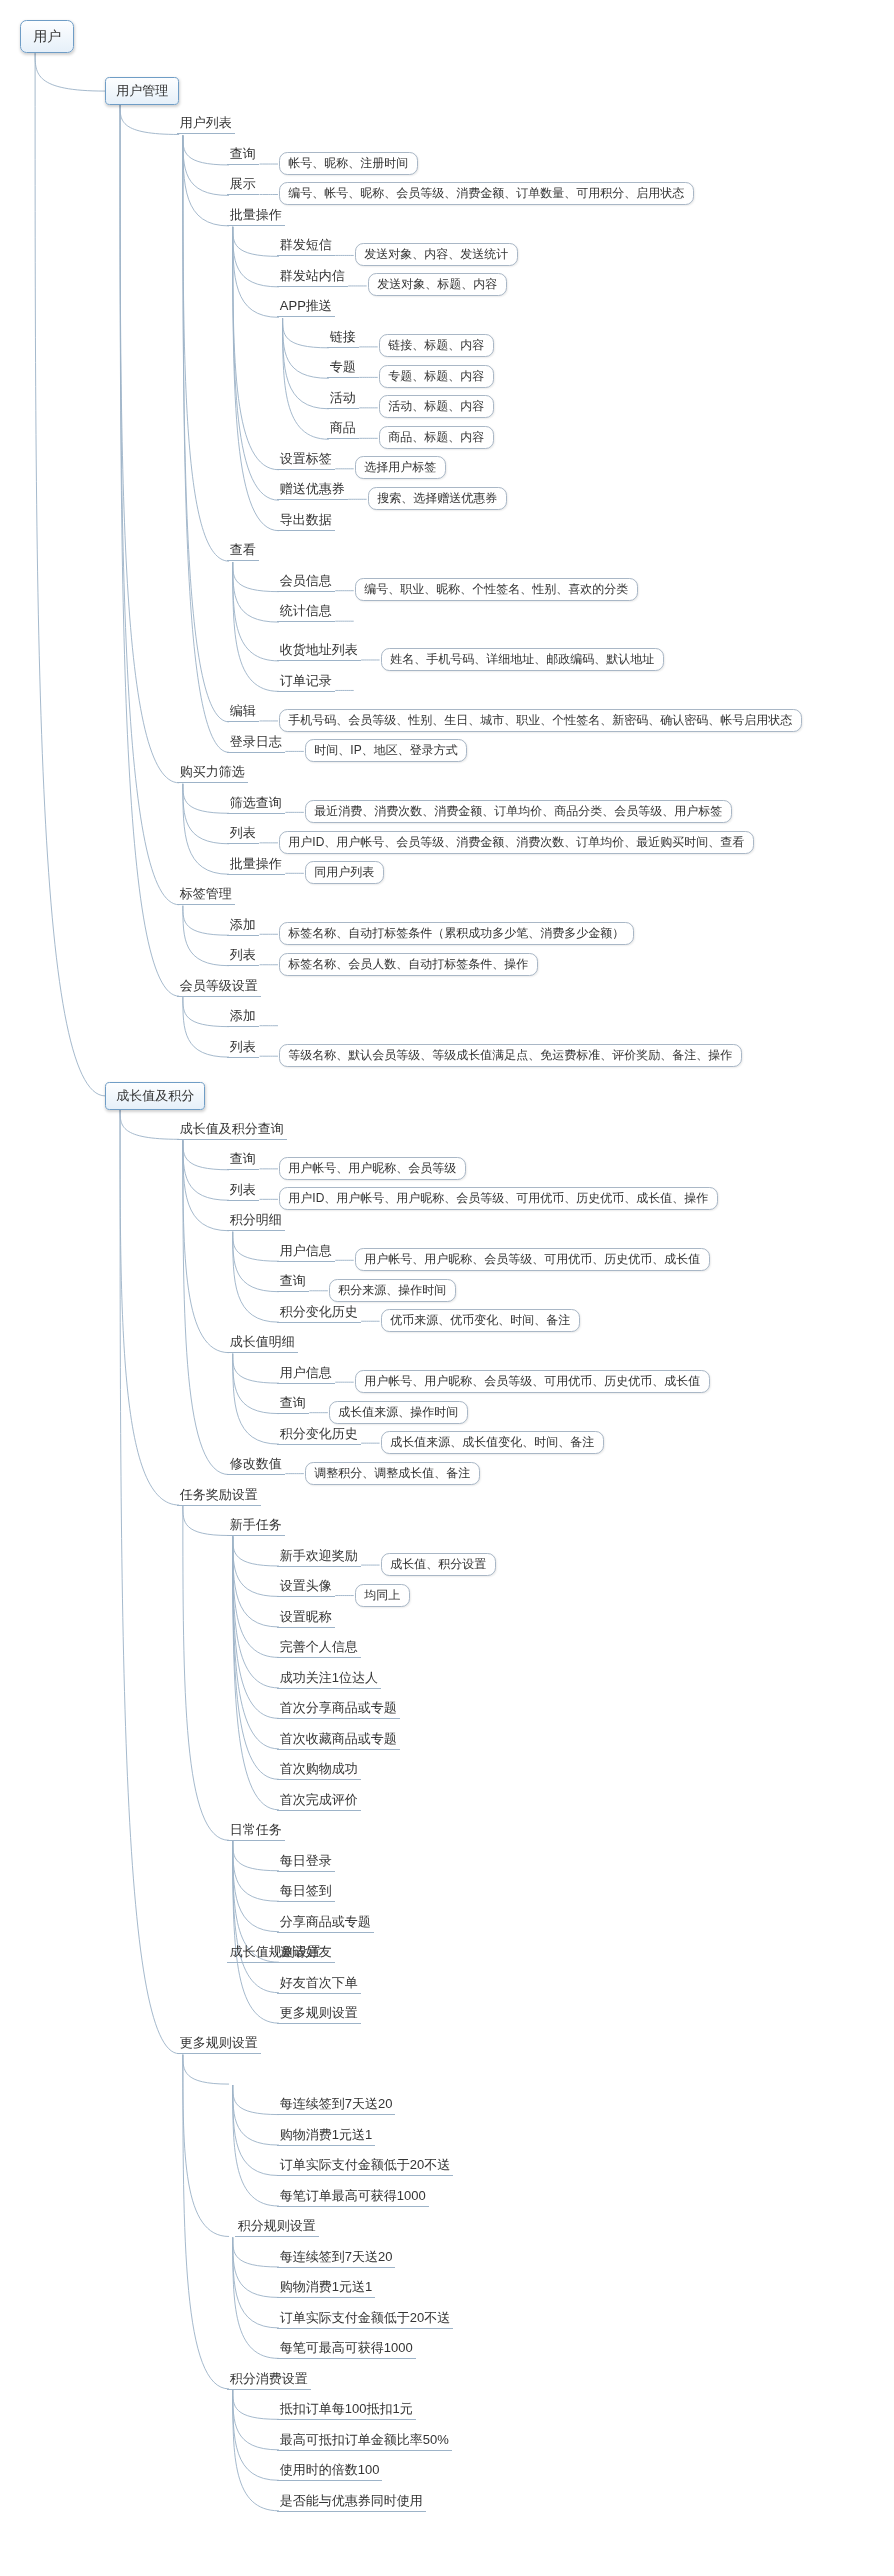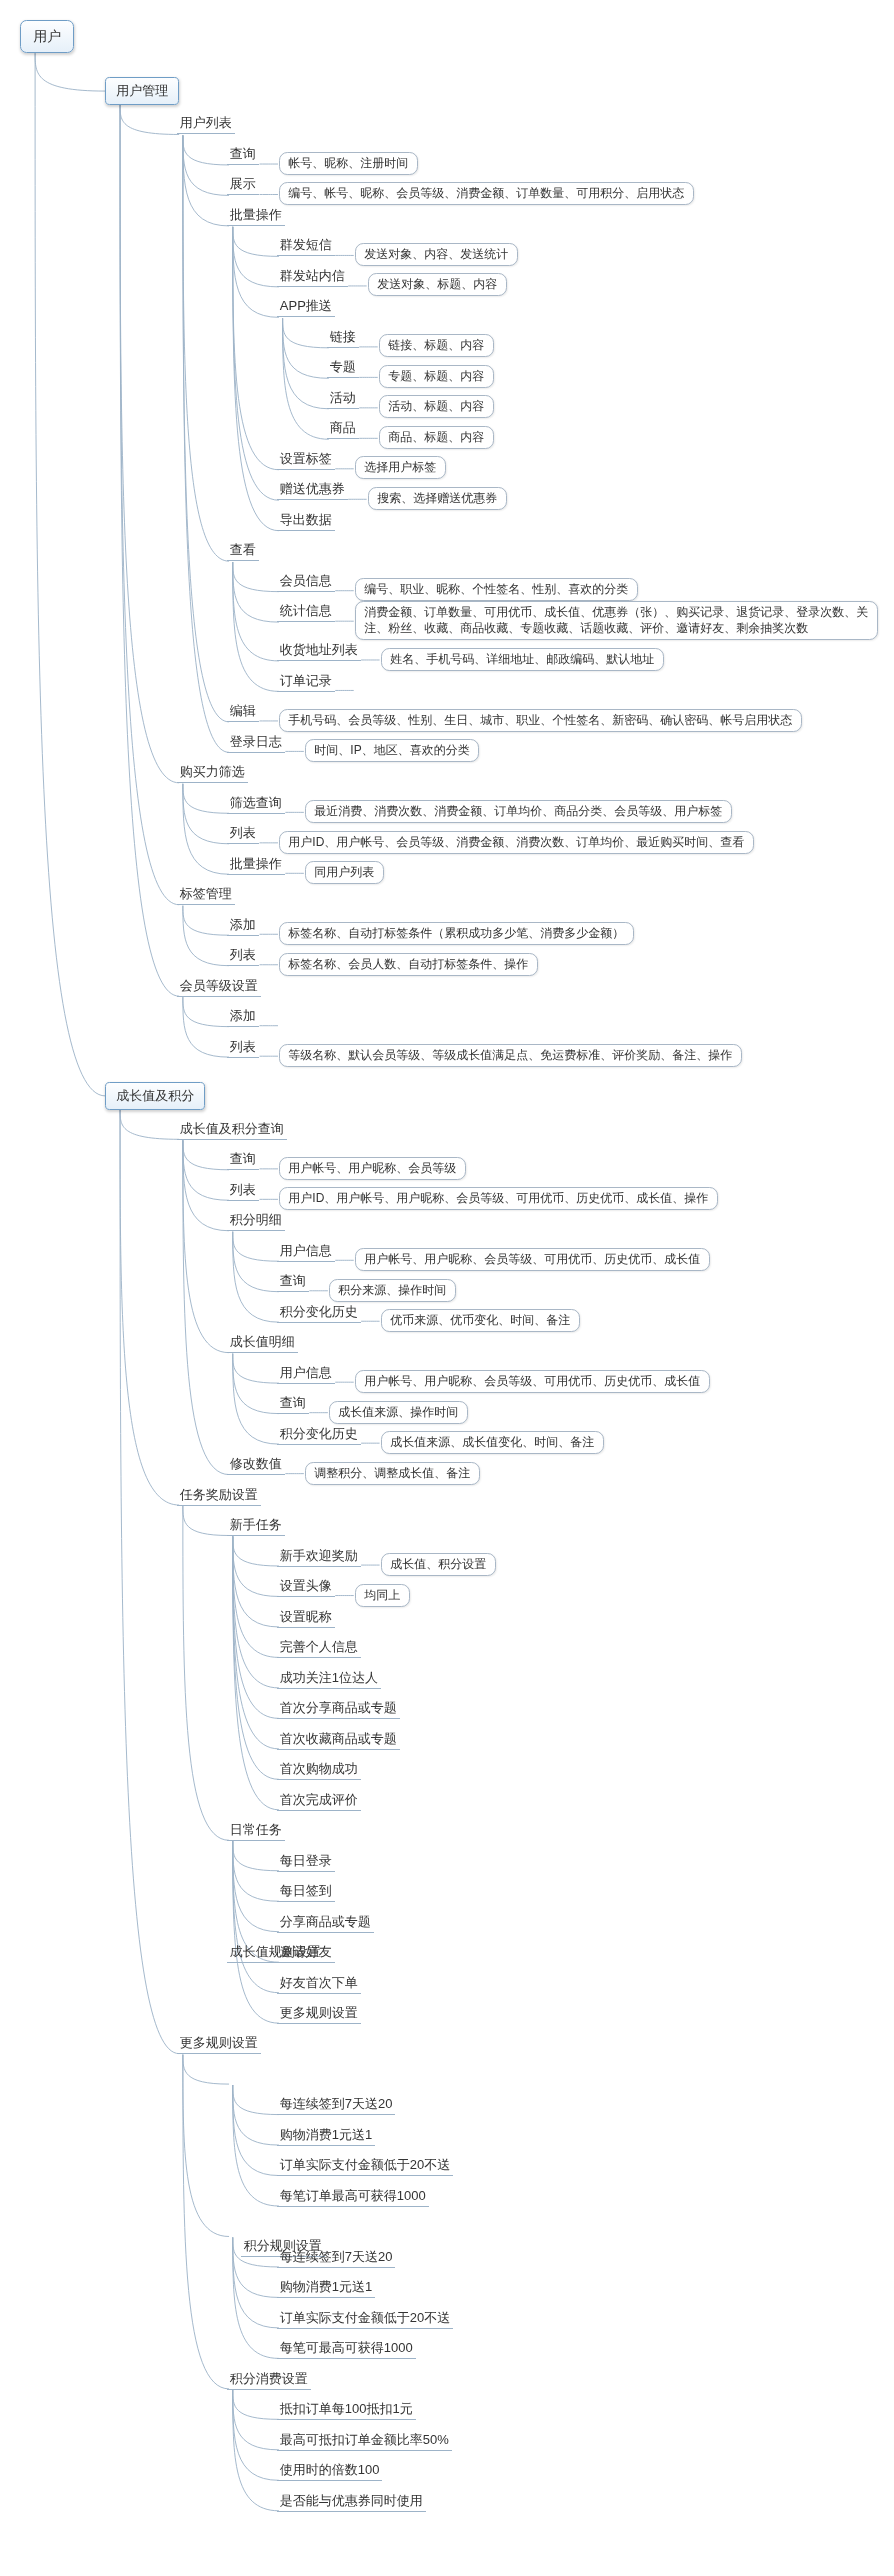--- a/index.html
+++ b/index.html
@@ -170,28 +170,27 @@
     <div class="node detail" style="left: 379px; max-width: 499px; top: 426px;">商品、标题、内容</div>
     <div class="node branch" style="left: 277px; top: 451px;">设置标签</div>
     <div class="node detail" style="left: 355px; max-width: 523px; top: 456px;">选择用户标签</div>
     <div class="node branch" style="left: 277px; top: 481px;">赠送优惠券</div>
     <div class="node detail" style="left: 368px; max-width: 510px; top: 487px;">搜索、选择赠送优惠券</div>
     <div class="node branch" style="left: 277px; top: 512px;">导出数据</div>
     <div class="node branch" style="left: 227px; top: 542px;">查看</div>
     <div class="node branch" style="left: 277px; top: 573px;">会员信息</div>
     <div class="node detail" style="left: 355px; max-width: 523px; top: 578px;">编号、职业、昵称、个性签名、性别、喜欢的分类</div>
     <div class="node branch" style="left: 277px; top: 603px;">统计信息</div>
-    <div class="node detail" style="left: 355px; max-width: 523px; top: 601px;">消费金额、订单数量、可用优币、成长值、优惠券（张）、购买记录、退货记录、登录次数、关注、粉丝、收藏、商品收藏、专题收藏、话题收藏、评价、邀请好友、剩余抽奖次数</div>
     <div class="node branch" style="left: 277px; top: 642px;">收货地址列表</div>
     <div class="node detail" style="left: 381px; max-width: 497px; top: 648px;">姓名、手机号码、详细地址、邮政编码、默认地址</div>
     <div class="node branch" style="left: 277px; top: 673px;">订单记录</div>
     <div class="node branch" style="left: 227px; top: 703px;">编辑</div>
     <div class="node detail" style="left: 279px; max-width: 599px; top: 709px;">手机号码、会员等级、性别、生日、城市、职业、个性签名、新密码、确认密码、帐号启用状态</div>
     <div class="node branch" style="left: 227px; top: 734px;">登录日志</div>
-    <div class="node detail" style="left: 305px; max-width: 573px; top: 739px;">时间、IP、地区、喜欢的分类</div>
+    <div class="node detail" style="left: 305px; max-width: 573px; top: 739px;">时间、IP、地区、登录方式</div>
     <div class="node branch" style="left: 177px; top: 764px;">购买力筛选</div>
     <div class="node branch" style="left: 227px; top: 795px;">筛选查询</div>
     <div class="node detail" style="left: 305px; max-width: 573px; top: 800px;">最近消费、消费次数、消费金额、订单均价、商品分类、会员等级、用户标签</div>
     <div class="node branch" style="left: 227px; top: 825px;">列表</div>
     <div class="node detail" style="left: 279px; max-width: 599px; top: 831px;">用户ID、用户帐号、会员等级、消费金额、消费次数、订单均价、最近购买时间、查看</div>
     <div class="node branch" style="left: 227px; top: 856px;">批量操作</div>
     <div class="node detail" style="left: 305px; max-width: 573px; top: 861px;">同用户列表</div>
     <div class="node branch" style="left: 177px; top: 886px;">标签管理</div>
     <div class="node branch" style="left: 227px; top: 917px;">添加</div>
     <div class="node detail" style="left: 279px; max-width: 599px; top: 922px;">标签名称、自动打标签条件（累积成功多少笔、消费多少金额）</div>
@@ -242,21 +241,21 @@
     <div class="node branch" style="left: 277px; top: 1914px;">分享商品或专题</div>
     <div class="node branch" style="left: 277px; top: 1944px;">邀请好友</div>
     <div class="node branch" style="left: 277px; top: 1975px;">好友首次下单</div>
     <div class="node branch" style="left: 277px; top: 2005px;">更多规则设置</div>
     <div class="node branch" style="left: 177px; top: 2035px;">更多规则设置</div>
     <div class="node branch" style="left: 227px; top: 1944px;">成长值规则设置</div>
     <div class="node branch" style="left: 277px; top: 2096px;">每连续签到7天送20</div>
     <div class="node branch" style="left: 277px; top: 2127px;">购物消费1元送1</div>
     <div class="node branch" style="left: 277px; top: 2157px;">订单实际支付金额低于20不送</div>
     <div class="node branch" style="left: 277px; top: 2188px;">每笔订单最高可获得1000</div>
-    <div class="node branch" style="left: 241px; top: 2218px; margin-top: 20px;">积分规则设置</div>
+    <div class="node branch" style="left: 235px; top: 2218px;">积分规则设置</div>
     <div class="node branch" style="left: 277px; top: 2249px;">每连续签到7天送20</div>
     <div class="node branch" style="left: 277px; top: 2279px;">购物消费1元送1</div>
     <div class="node branch" style="left: 277px; top: 2310px;">订单实际支付金额低于20不送</div>
     <div class="node branch" style="left: 277px; top: 2340px;">每笔可最高可获得1000</div>
     <div class="node branch" style="left: 227px; top: 2371px;">积分消费设置</div>
     <div class="node branch" style="left: 277px; top: 2401px;">抵扣订单每100抵扣1元</div>
     <div class="node branch" style="left: 277px; top: 2432px;">最高可抵扣订单金额比率50%</div>
     <div class="node branch" style="left: 277px; top: 2462px;">使用时的倍数100</div>
     <div class="node branch" style="left: 277px; top: 2493px;">是否能与优惠券同时使用</div>
   </div>

